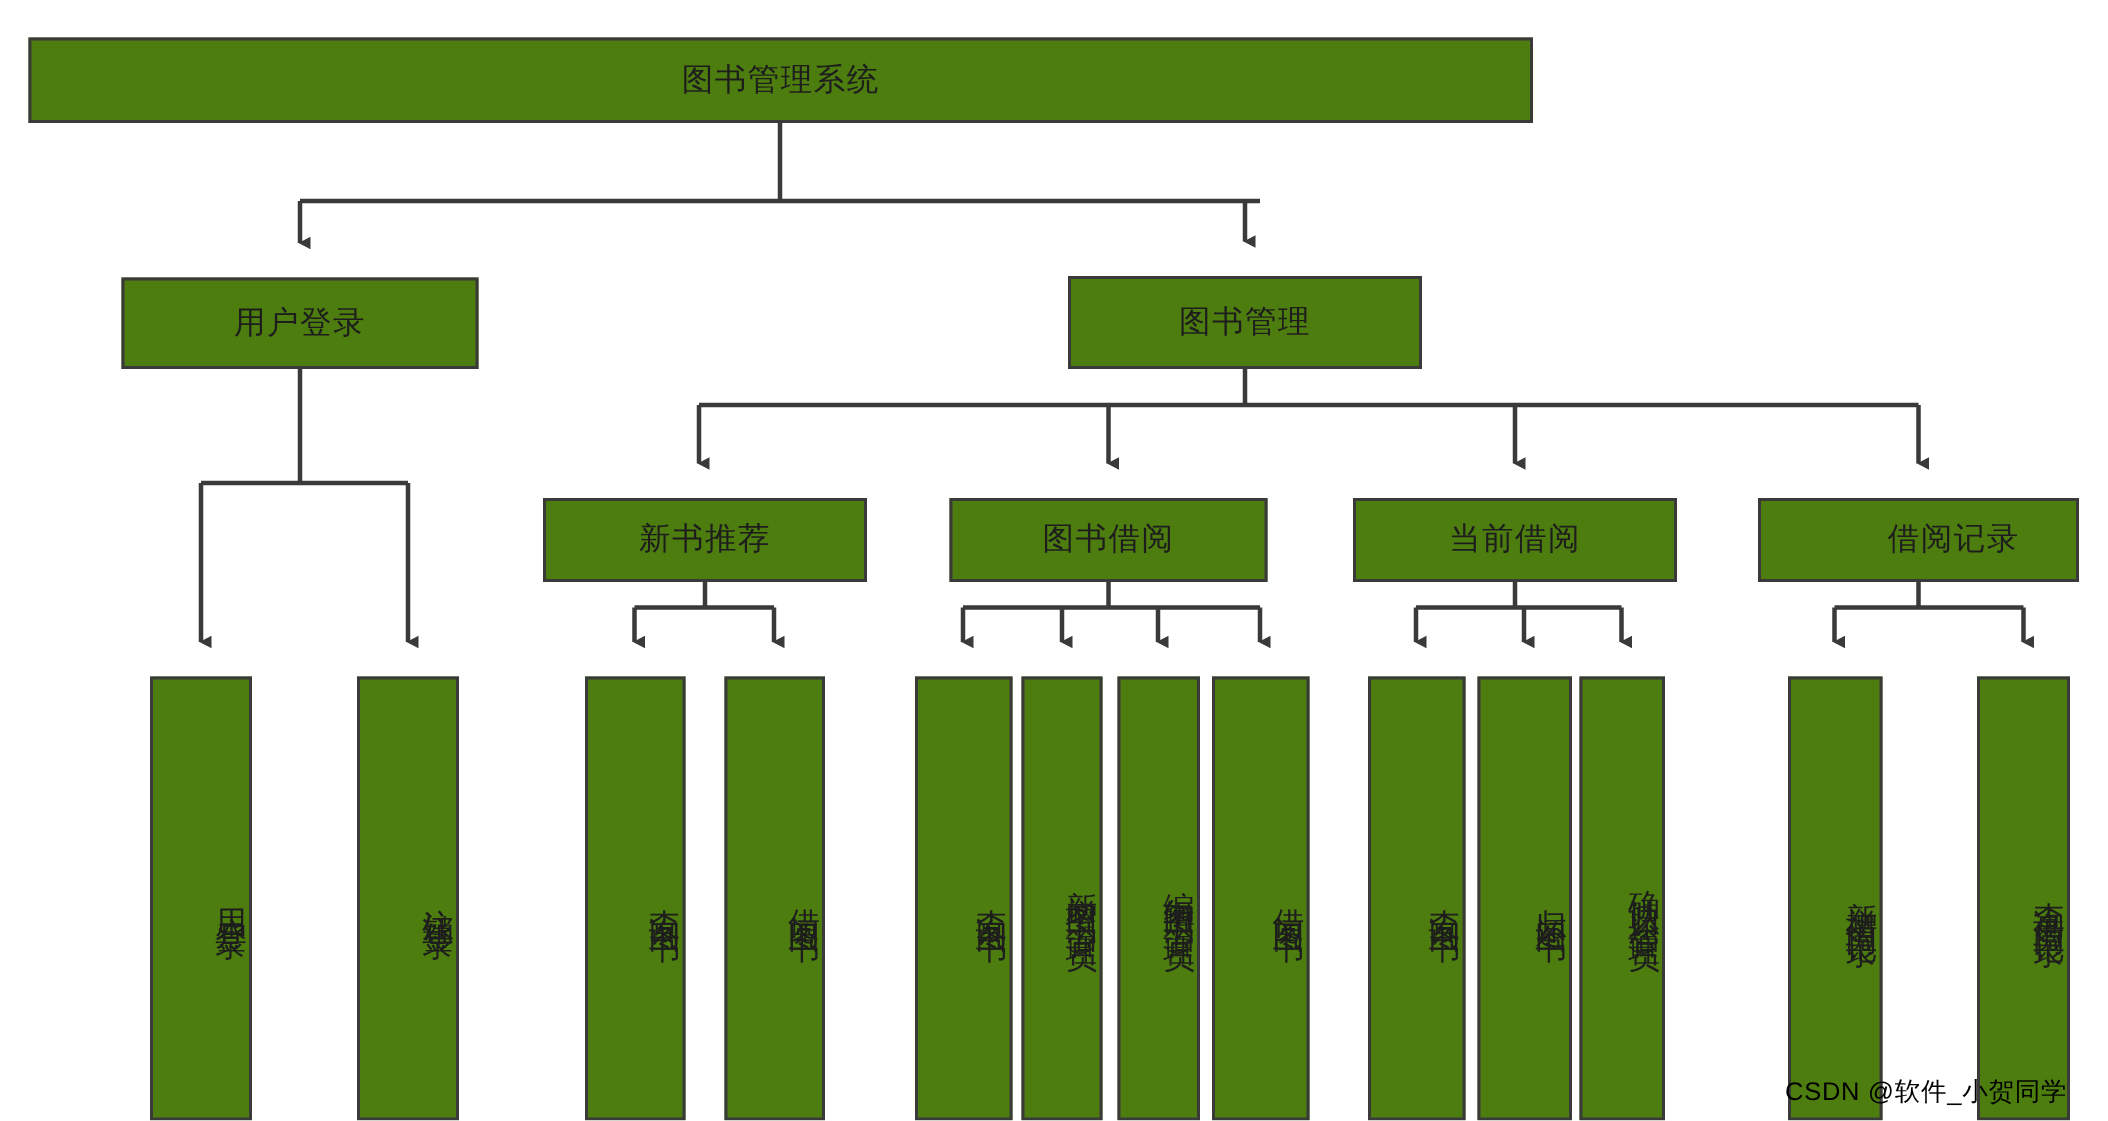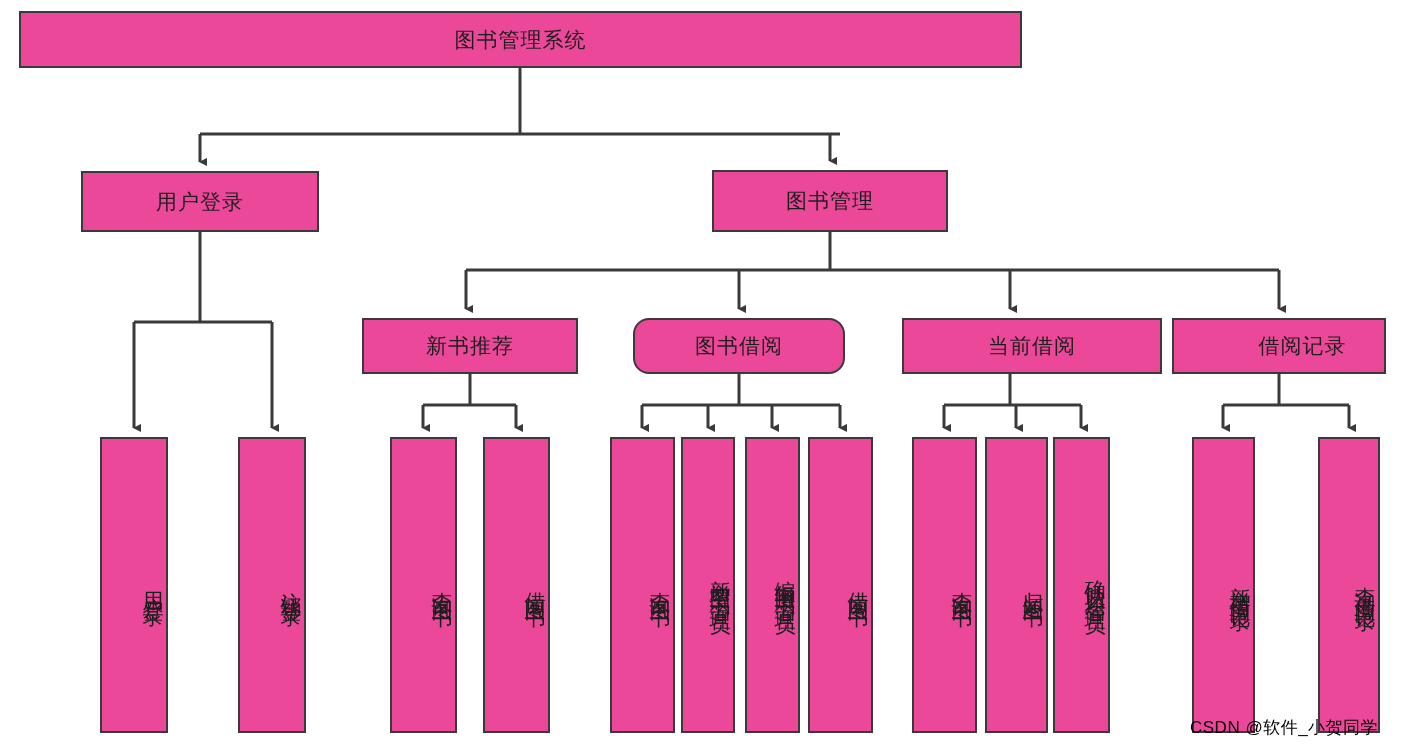--- a/index.html
+++ b/index.html
@@ -22,25 +22,26 @@
     left: 0;
     top: 0;
     width: 1405px;
     height: 747px;
     pointer-events: none;
   }
   .node {
     position: absolute;
     box-sizing: border-box;
     border: 2px solid #3a3a3a;
-    background: #ec4899;
+    background: #4d7c0f;
     display: flex;
     align-items: center;
     justify-content: center;
     color: #1d1d1d;
+    margin-top: 14px;
   }
   .node.horiz {
     font-size: 21px;
     letter-spacing: 1px;
     line-height: 1.2;
   }
   .node.vert {
     writing-mode: vertical-rl;
     text-orientation: upright;
     font-size: 21px;
@@ -129,24 +130,24 @@
   <div class="node horiz" id="node-l2-0" style="left: 81px; top: 171px; width: 238px; height: 61px;">
     <span>用户登录</span>
   </div>
   <div class="node horiz" id="node-l2-1" style="left: 712px; top: 170px; width: 236px; height: 62px;">
     <span>图书管理</span>
   </div>
 
   <div class="node horiz" id="node-l3-0" style="left: 362px; top: 318px; width: 216px; height: 56px;">
     <span>新书推荐</span>
   </div>
-  <div class="node horiz" id="node-l3-1" style="left: 633px; top: 318px; width: 212px; height: 56px; border-radius: 16px;">
+  <div class="node horiz" id="node-l3-1" style="left: 633px; top: 318px; width: 212px; height: 56px;">
     <span>图书借阅</span>
   </div>
-  <div class="node horiz" id="node-l3-2" style="left: 902px; top: 318px; width: 260px; height: 56px;">
+  <div class="node horiz" id="node-l3-2" style="left: 902px; top: 318px; width: 216px; height: 56px;">
     <span>当前借阅</span>
   </div>
   <div class="node horiz" id="node-l3-3" style="left: 1172px; top: 318px; width: 214px; height: 56px; padding-left: 47px;">
     <span>借阅记录</span>
   </div>
 
   <div class="node vert" id="node-leaf-0" style="left: 100px; top: 437px; width: 68px; height: 296px;">
     <span class="vlabel">用户登录</span>
   </div>
   <div class="node vert" id="node-leaf-1" style="left: 238px; top: 437px; width: 68px; height: 296px;">

